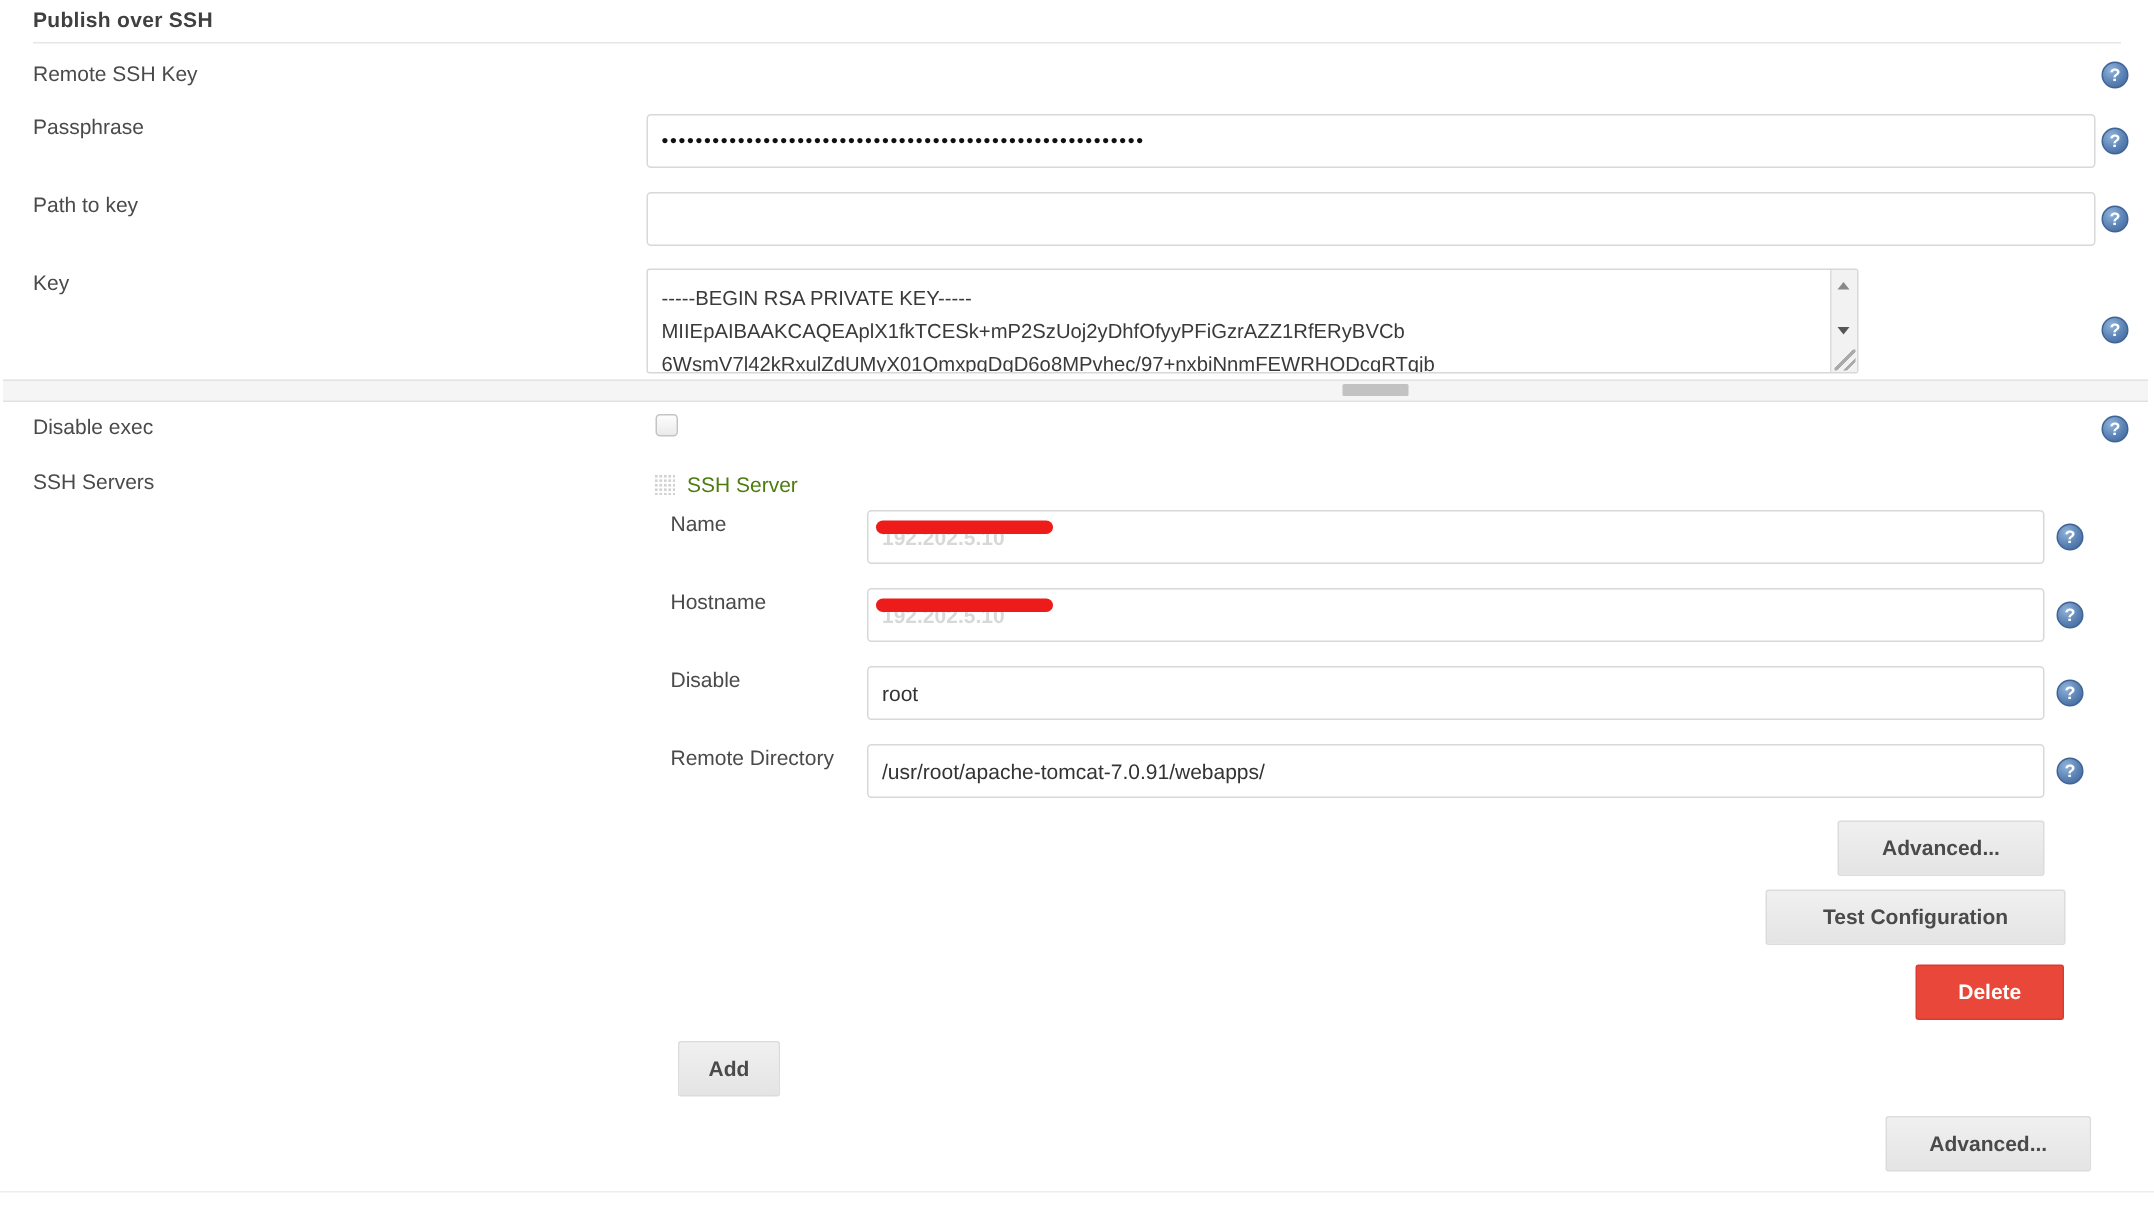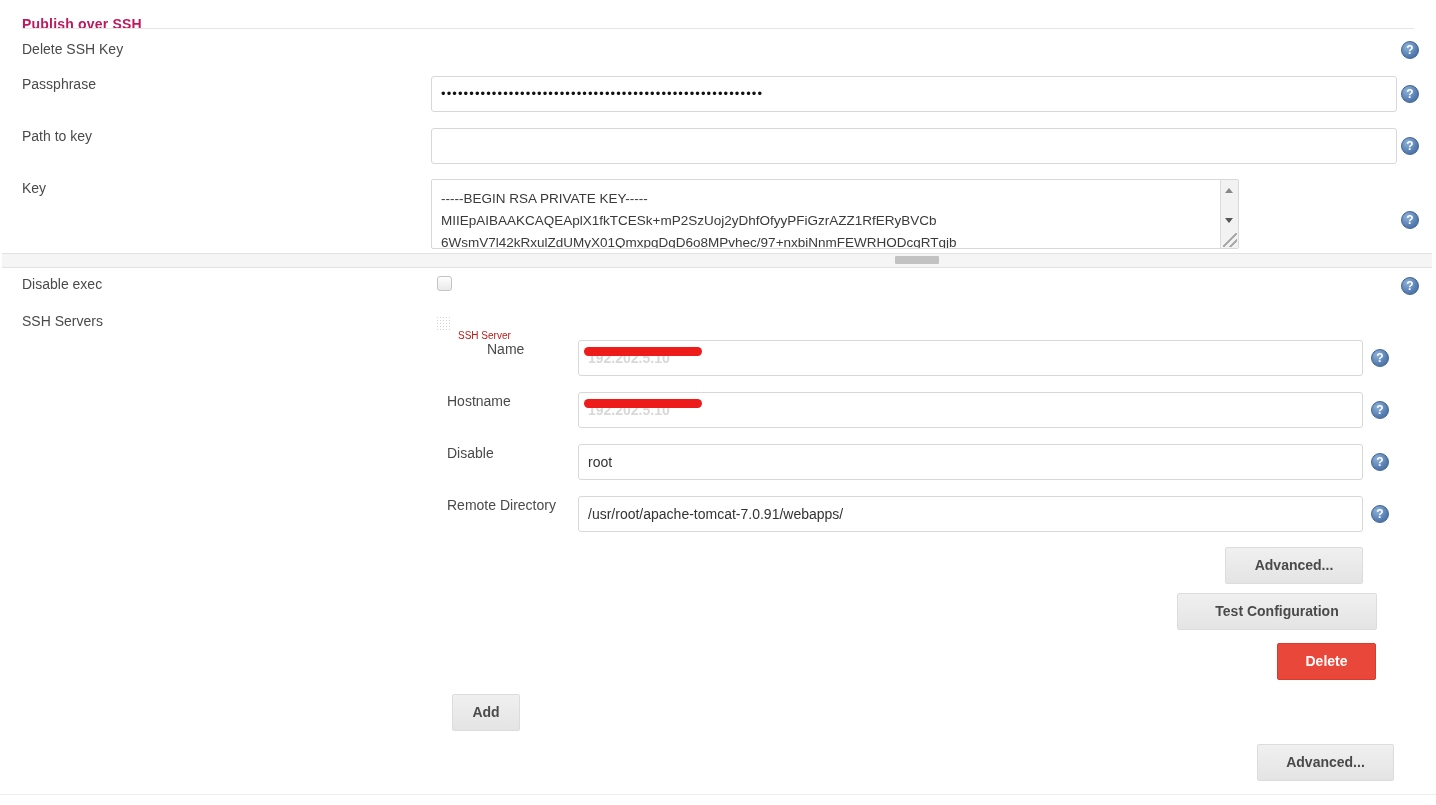--- a/index.html
+++ b/index.html
@@ -17,23 +17,22 @@
     overflow: hidden;
   }
 
   
   .section-header {
     position: absolute;
     left: 22px;
     top: 5px;
     font-size: 14px;
     font-weight: bold;
-    color: #be185d;
+    color: #404040;
     letter-spacing: 0.2px;
-    margin-top: 11px;
   }
   .header-rule {
     position: absolute;
     left: 22px;
     top: 28px;
     width: 1392px;
     height: 1px;
     background: #e6e6e6;
   }
 
@@ -173,23 +172,23 @@
     width: 14px;
     height: 14px;
     background-image:
       radial-gradient(#d2d2d2 40%, transparent 41%);
     background-size: 3px 3px;
     background-position: 0 0;
   }
   .ssh-server-title {
     position: absolute;
     left: 458px;
-    top: 330px;
-    font-size: 10px;
-    color: #b91c1c;
+    top: 315px;
+    font-size: 14px;
+    color: #4d7c0f;
   }
   .sub-label {
     position: absolute;
     font-size: 14px;
     color: #4a4a4a;
     white-space: nowrap;
   }
 
   
   .redacted {
@@ -265,21 +264,21 @@
     height: 1px;
     background: #ededed;
   }
 </style>
 </head>
 <body>
 
 <div class="section-header">Publish over SSH</div>
 <div class="header-rule"></div>
 
-<div class="row-label" style="top:41px;">Delete SSH Key</div>
+<div class="row-label" style="top:41px;">Remote SSH Key</div>
 <div class="help-icon" style="left:1401px; top:41px;"></div>
 
 <div class="row-label" style="top:76px;">Passphrase</div>
 <div class="text-input pw" style="left:431px; top:76px; width:966px;">•••••••••••••••••••••••••••••••••••••••••••••••••••••••••</div>
 <div class="help-icon" style="left:1401px; top:85px;"></div>
 
 <div class="row-label" style="top:128px;">Path to key</div>
 <div class="text-input" style="left:431px; top:128px; width:966px;"></div>
 <div class="help-icon" style="left:1401px; top:137px;"></div>
 
@@ -306,21 +305,21 @@
 
 <div class="row-label" style="top:276px;">Disable exec</div>
 <div class="checkbox"></div>
 <div class="help-icon" style="left:1401px; top:277px;"></div>
 
 <div class="row-label" style="top:313px;">SSH Servers</div>
 
 <div class="drag-handle"></div>
 <div class="ssh-server-title">SSH Server</div>
 
-<div class="sub-label" style="left:447px; top:341px;margin-left:40px;">Name</div>
+<div class="sub-label" style="left:447px; top:341px;">Name</div>
 <div class="text-input" style="left:578px; top:340px; width:785px;">
   <span class="redacted" style="position:relative; display:inline-block;">
     <span>192.202.5.10</span>
     <span class="bar"></span>
   </span>
 </div>
 <div class="help-icon" style="left:1371px; top:349px;"></div>
 
 <div class="sub-label" style="left:447px; top:393px;">Hostname</div>
 <div class="text-input" style="left:578px; top:392px; width:785px;">

